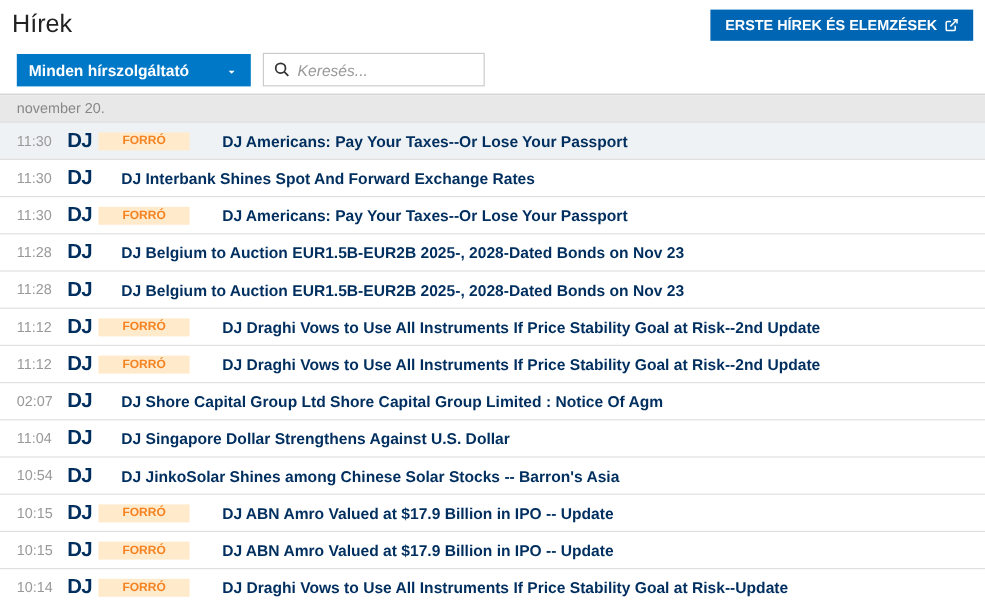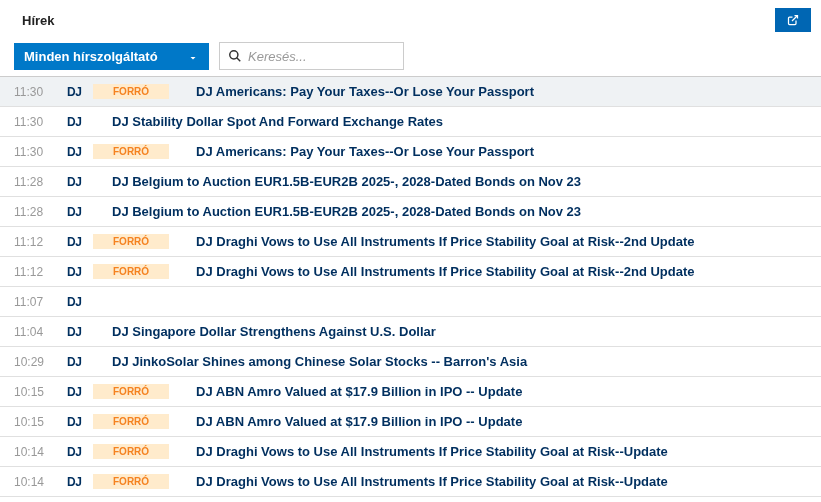--- a/index.html
+++ b/index.html
@@ -1,47 +1,48 @@
 <!DOCTYPE html>
 <html><head>
 <meta charset="utf-8">
 <style>
   * { box-sizing: border-box; margin: 0; padding: 0; }
   body { font-family: Arial, Helvetica, sans-serif; background: #fff; width: 821px; height: 502px; overflow: hidden; position: relative; }
   .header-row { display: flex; align-items: center; justify-content: space-between; padding: 8px 10px 6px 10px; }
-  .title { font-size: 13px; font-weight: bold; color: #222; margin-left: 12px; }
+  .title { font-size: 21px; font-weight: normal; color: #222; }
   .erste-btn { background: #0066b3; color: #fff; font-size: 12px; font-weight: bold; padding: 6px 12px; display: flex; align-items: center; gap: 6px; cursor: pointer; }
   .erste-btn svg { width: 12px; height: 12px; }
   .filter-row { display: flex; align-items: center; gap: 10px; padding: 4px 10px 6px 14px; }
   .dropdown { background: #0078c8; color: #fff; font-size: 13px; font-weight: bold; padding: 6px 10px; width: 195px; display: flex; align-items: flex-end; justify-content: space-between; cursor: pointer; }
   .dropdown svg { width: 12px; height: 12px; }
   .search-box { border: 1px solid #ccc; display: flex; align-items: center; padding: 0 8px; width: 185px; height: 28px; }
   .search-box svg { width: 14px; height: 14px; color: #333; flex-shrink: 0; }
   .search-box input { border: none; outline: none; font-size: 13px; padding: 0 6px; width: 100%; color: #4c1d95; }
   .search-box input::placeholder { color: #999; font-style: italic; }
   .content-wrap { border-top: 1px solid #ccc; height: 436px; overflow-y: scroll; }
   .date-header { background: #e8e8e8; color: #888; font-size: 12px; padding: 4px 14px; border-bottom: 1px solid #ddd; }
   .news-row { display: flex; align-items: center; padding: 5px 14px; border-bottom: 1px solid #e0e0e0; gap: 8px; cursor: pointer; min-height: 30px; }
   .news-row.selected { background: #eff2f4; }
   .time { color: #999; font-size: 12px; width: 34px; flex-shrink: 0; }
-  .dj-logo { font-size: 12px; font-weight: bold; color: #002f5f; flex-shrink: 0; width: 18px; letter-spacing: -0.5px; margin-left: 11px; }
+  .dj-logo { font-size: 17px; font-weight: bold; color: #002f5f; flex-shrink: 0; width: 18px; letter-spacing: -0.5px; }
   .hot-badge { background: #ffebcc; color: #f58220; font-size: 10px; font-weight: bold; padding: 2px 20px; flex-shrink: 0; }
   .headline { color: #002f5f; font-size: 13px; font-weight: bold; margin-left: 19px; }
   
   .content-wrap::-webkit-scrollbar { width: 16px; }
   .content-wrap::-webkit-scrollbar-track { background: #f0f0f0; }
   .content-wrap::-webkit-scrollbar-thumb { background: #c8c8c8; border: 1px solid #aaa; }
   .content-wrap::-webkit-scrollbar-button { background: #f0f0f0; height: 16px; border: 1px solid #ccc; }
 </style>
 </head>
 <body>
 
 <div class="header-row">
   <div class="title">Hírek</div>
   <div class="erste-btn">
+    <span>ERSTE HÍREK ÉS ELEMZÉSEK</span>
     <svg viewBox="0 0 24 24" fill="none" stroke="currentColor" stroke-width="2.5">
       <path d="M18 13v6a2 2 0 0 1-2 2H5a2 2 0 0 1-2-2V8a2 2 0 0 1 2-2h6"></path>
       <polyline points="15 3 21 3 21 9"></polyline>
       <line x1="10" y1="14" x2="21" y2="3"></line>
     </svg>
   </div>
 </div>
 
 <div class="filter-row">
   <div class="dropdown">
@@ -53,31 +54,32 @@
   <div class="search-box">
     <svg viewBox="0 0 24 24" fill="none" stroke="currentColor" stroke-width="2.5">
       <circle cx="10" cy="10" r="7"></circle>
       <line x1="21" y1="21" x2="15" y2="15"></line>
     </svg>
     <input type="text" placeholder="Keresés..." style="">
   </div>
 </div>
 
 <div class="content-wrap">
+  <div class="date-header">november 20.</div>
   <div id="news-list">
       <div class="news-row selected">
         <span class="time">11:30</span>
         <span class="dj-logo">DJ</span>
         <span class="hot-badge">FORRÓ</span>
         <span class="headline">DJ Americans: Pay Your Taxes--Or Lose Your Passport</span>
       </div>
       <div class="news-row">
         <span class="time">11:30</span>
         <span class="dj-logo">DJ</span>
-        <span class="headline">DJ Stability Dollar Spot And Forward Exchange Rates</span>
+        <span class="headline">DJ Interbank Shines Spot And Forward Exchange Rates</span>
       </div>
       <div class="news-row">
         <span class="time">11:30</span>
         <span class="dj-logo">DJ</span>
         <span class="hot-badge">FORRÓ</span>
         <span class="headline">DJ Americans: Pay Your Taxes--Or Lose Your Passport</span>
       </div>
       <div class="news-row">
         <span class="time">11:28</span>
         <span class="dj-logo">DJ</span>
@@ -94,30 +96,31 @@
         <span class="hot-badge">FORRÓ</span>
         <span class="headline">DJ Draghi Vows to Use All Instruments If Price Stability Goal at Risk--2nd Update</span>
       </div>
       <div class="news-row">
         <span class="time">11:12</span>
         <span class="dj-logo">DJ</span>
         <span class="hot-badge">FORRÓ</span>
         <span class="headline">DJ Draghi Vows to Use All Instruments If Price Stability Goal at Risk--2nd Update</span>
       </div>
       <div class="news-row">
-        <span class="time">11:07</span>
+        <span class="time">02:07</span>
         <span class="dj-logo">DJ</span>
+        <span class="headline">DJ Shore Capital Group Ltd Shore Capital Group Limited : Notice Of Agm</span>
       </div>
       <div class="news-row">
         <span class="time">11:04</span>
         <span class="dj-logo">DJ</span>
         <span class="headline">DJ Singapore Dollar Strengthens Against U.S. Dollar</span>
       </div>
       <div class="news-row">
-        <span class="time">10:29</span>
+        <span class="time">10:54</span>
         <span class="dj-logo">DJ</span>
         <span class="headline">DJ JinkoSolar Shines among Chinese Solar Stocks -- Barron's Asia</span>
       </div>
       <div class="news-row">
         <span class="time">10:15</span>
         <span class="dj-logo">DJ</span>
         <span class="hot-badge">FORRÓ</span>
         <span class="headline">DJ ABN Amro Valued at $17.9 Billion in IPO -- Update</span>
       </div>
       <div class="news-row">

